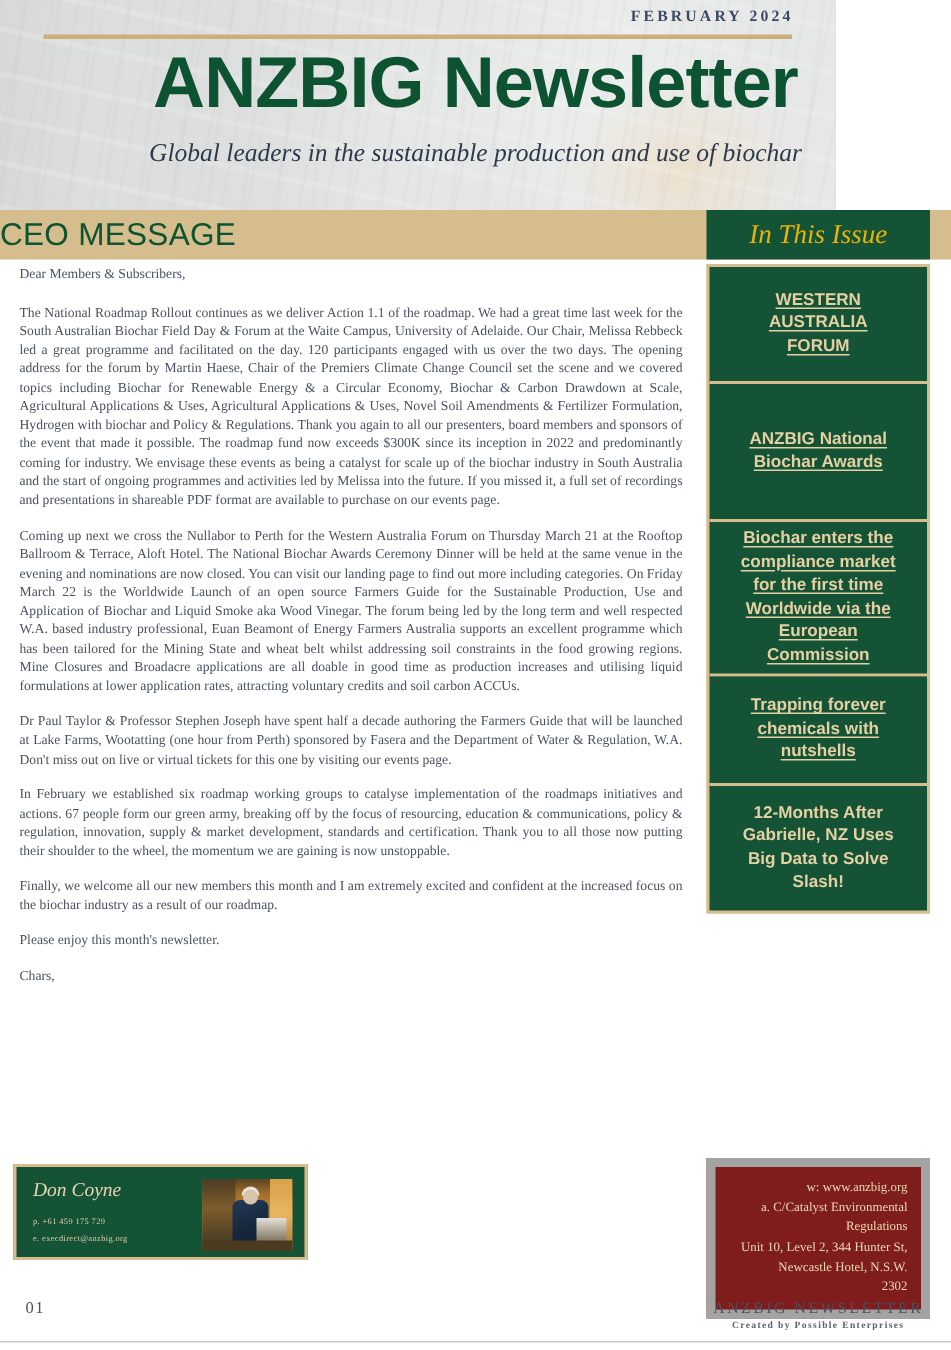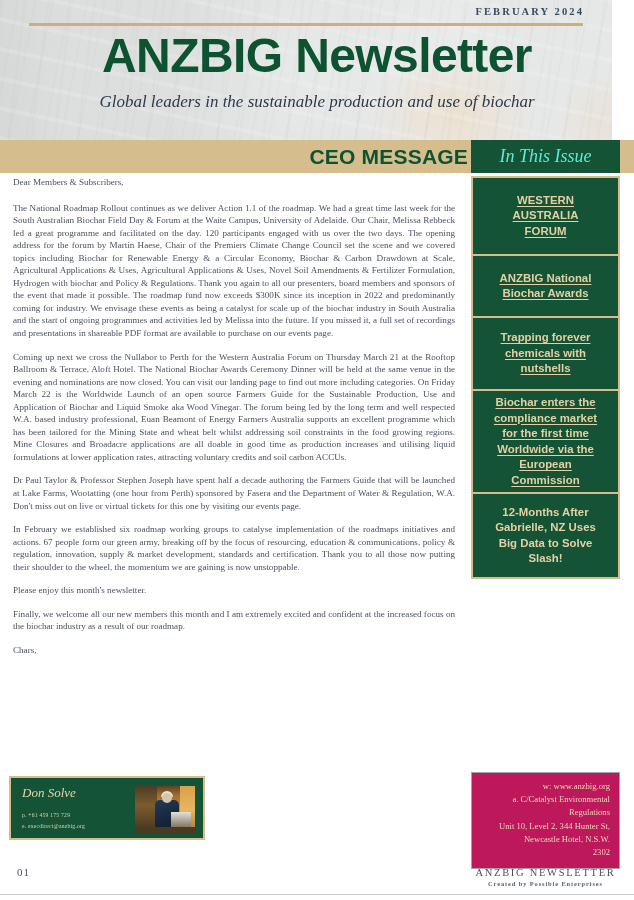--- a/index.html
+++ b/index.html
@@ -16,21 +16,21 @@
     position: relative;
     width: 634px;
     height: 900px;
     background: #ffffff;
     overflow: hidden;
   }
 
   
   .masthead {
     position: relative;
-    width: 612px;
+    width: 557px;
     height: 140px;
     overflow: hidden;
     background: #d3d5d6;
   }
   .masthead-photo {
     position: absolute;
     inset: 0;
     background:
       radial-gradient(ellipse 120px 90px at 455px 115px, rgba(226,186,130,0.85) 0%, rgba(226,186,130,0.0) 70%),
       radial-gradient(ellipse 70px 70px at 605px 120px, rgba(221,186,138,0.6) 0%, rgba(221,186,138,0.0) 72%),
@@ -112,24 +112,24 @@
     height: 33px;
     background: #d5bd8d;
   }
   .ceo-title {
     position: absolute;
     top: 140px;
     left: 0;
     width: 468px;
     height: 33px;
     line-height: 33px;
-    text-align: right;
+    text-align: left;
     font-family: "Liberation Sans", sans-serif;
     font-size: 21px;
-    font-weight: 700;
+    font-weight: 400;
     color: #0d5331;
     letter-spacing: 0.2px;
   }
 
   
   .ceo-body {
     position: absolute;
     top: 176px;
     left: 13px;
     width: 442px;
@@ -249,21 +249,21 @@
   }
   .sidebar-header {
     width: 149px;
     height: 33px;
     background: #145336;
     line-height: 33px;
     text-align: center;
     font-family: "Liberation Serif", serif;
     font-style: italic;
     font-size: 18px;
-    color: #5eead4;
+    color: #eab308;
   }
   .sidebar-list {
     margin-top: 3px;
     border: 2px solid #d5bd8d;
     background: #d5bd8d;
   }
   .sidebar-item {
     background: #145336;
     display: flex;
     align-items: center;
@@ -277,34 +277,34 @@
     font-family: "Liberation Sans", sans-serif;
     font-size: 11.4px;
     font-weight: 700;
     line-height: 15.5px;
     color: #e4d0a2;
     text-decoration: underline;
     text-underline-offset: 2px;
   }
   .sidebar-item.no-link span { text-decoration: none; }
   .si-h1 { height: 78px; }
-  .si-h2 { height: 62px; }
+  .si-h2 { height: 92px; }
   .si-h3 { height: 103px; }
   .si-h4 { height: 73px; }
   .si-h5 { height: 77px; }
   .si-h6 { height: 83px; }
 
   
   .contact-box {
     position: absolute;
     left: 471px;
     top: 772px;
     width: 149px;
-    background: #be185d;
-    border: 1px solid #a3a3a3;
+    background: #7f1d1d;
+    border: 6px solid #a3a3a3;
     padding: 7px 9px 9px 9px;
     text-align: right;
   }
   .contact-box div {
     font-family: "Liberation Serif", serif;
     font-size: 8.6px;
     line-height: 13.2px;
     color: #e8d9b2;
   }
 
@@ -357,27 +357,27 @@
 
   <div class="section-band"></div>
   <div class="ceo-title">CEO MESSAGE</div>
 
   <div class="ceo-body">
     <p class="salutation">Dear Members &amp; Subscribers,</p>
     <p>The National Roadmap Rollout continues as we deliver Action 1.1 of the roadmap. We had a great time last week for the South Australian Biochar Field Day &amp; Forum at the Waite Campus, University of Adelaide. Our Chair, Melissa Rebbeck led a great programme and facilitated on the day. 120 participants engaged with us over the two days. The opening address for the forum by Martin Haese, Chair of the Premiers Climate Change Council set the scene and we covered topics including Biochar for Renewable Energy &amp; a Circular Economy, Biochar &amp; Carbon Drawdown at Scale, Agricultural Applications &amp; Uses, Agricultural Applications &amp; Uses, Novel Soil Amendments &amp; Fertilizer Formulation, Hydrogen with biochar and Policy &amp; Regulations. Thank you again to all our presenters, board members and sponsors of the event that made it possible. The roadmap fund now exceeds $300K since its inception in 2022 and predominantly coming for industry. We envisage these events as being a catalyst for scale up of the biochar industry in South Australia and the start of ongoing programmes and activities led by Melissa into the future. If you missed it, a full set of recordings and presentations in shareable PDF format are available to purchase on our events page.</p>
     <p>Coming up next we cross the Nullabor to Perth for the Western Australia Forum on Thursday March 21 at the Rooftop Ballroom &amp; Terrace, Aloft Hotel. The National Biochar Awards Ceremony Dinner will be held at the same venue in the evening and nominations are now closed. You can visit our landing page to find out more including categories. On Friday March 22 is the Worldwide Launch of an open source Farmers Guide for the Sustainable Production, Use and Application of Biochar and Liquid Smoke aka Wood Vinegar. The forum being led by the long term and well respected W.A. based industry professional, Euan Beamont of Energy Farmers Australia supports an excellent programme which has been tailored for the Mining State and wheat belt whilst addressing soil constraints in the food growing regions. Mine Closures and Broadacre applications are all doable in good time as production increases and utilising liquid formulations at lower application rates, attracting voluntary credits and soil carbon ACCUs.</p>
     <p>Dr Paul Taylor &amp; Professor Stephen Joseph have spent half a decade authoring the Farmers Guide that will be launched at Lake Farms, Wootatting (one hour from Perth) sponsored by Fasera and the Department of Water &amp; Regulation, W.A. Don't miss out on live or virtual tickets for this one by visiting our events page.</p>
     <p>In February we established six roadmap working groups to catalyse implementation of the roadmaps initiatives and actions. 67 people form our green army, breaking off by the focus of resourcing, education &amp; communications, policy &amp; regulation, innovation, supply &amp; market development, standards and certification. Thank you to all those now putting their shoulder to the wheel, the momentum we are gaining is now unstoppable.</p>
+    <p>Finally, we welcome all our new members this month and I am extremely excited and confident at the increased focus on the biochar industry as a result of our roadmap.</p>
     <p>Please enjoy this month's newsletter.</p>
-    <p>Finally, we welcome all our new members this month and I am extremely excited and confident at the increased focus on the biochar industry as a result of our roadmap.</p>
     <p>Chars,</p>
   </div>
 
   <div class="sig-card">
-    <div class="sig-name">Don Solve</div>
+    <div class="sig-name">Don Coyne</div>
     <div class="sig-phone">p. +61 459 175 729</div>
     <div class="sig-email">e. execdirect@anzbig.org</div>
     <div class="sig-photo">
       <div class="ph-wall"></div>
       <div class="ph-right"></div>
       <div class="ph-body"></div>
       <div class="ph-hair"></div>
       <div class="ph-head"></div>
       <div class="ph-podium"></div>
       <div class="ph-floor"></div>
@@ -388,25 +388,25 @@
 
   <div class="sidebar">
     <div class="sidebar-header">In This Issue</div>
     <div class="sidebar-list">
       <div class="sidebar-item si-h1">
         <span>WESTERN AUSTRALIA FORUM</span>
       </div>
       <div class="sidebar-item si-h2">
         <span>ANZBIG National Biochar Awards</span>
       </div>
+      <div class="sidebar-item si-h3">
+        <span>Biochar enters the compliance market for the first time Worldwide via the European Commission</span>
+      </div>
       <div class="sidebar-item si-h4">
         <span>Trapping forever chemicals with nutshells</span>
-      </div>
-      <div class="sidebar-item si-h3">
-        <span>Biochar enters the compliance market for the first time Worldwide via the European Commission</span>
       </div>
       <div class="sidebar-item si-h6 no-link">
         <span>12-Months After Gabrielle, NZ Uses Big Data to Solve Slash!</span>
       </div>
     </div>
   </div>
 
   <div class="contact-box">
     <div>w: www.anzbig.org</div>
     <div>a. C/Catalyst Environmental</div>

